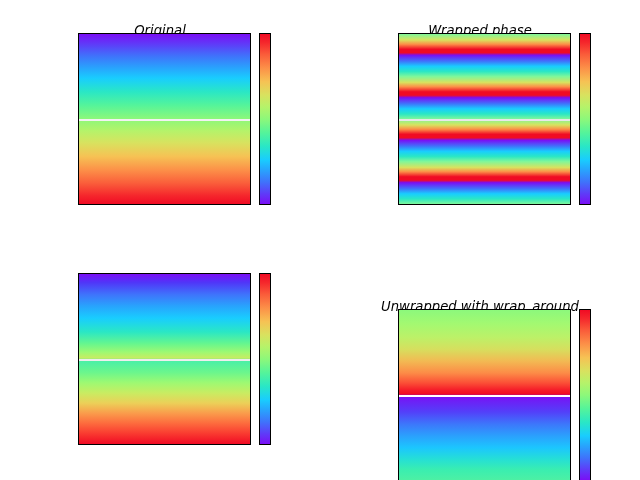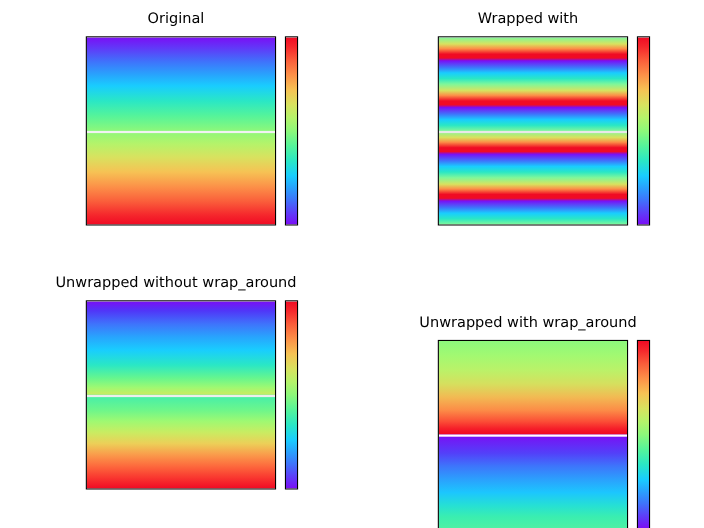--- a/index.html
+++ b/index.html
@@ -10,25 +10,26 @@
     overflow:hidden;
   }
   .figure{position:relative;width:640px;height:480px;}
 
   .panel{position:absolute;}
 
   .title{
     position:absolute;
     width:100%;
     text-align:center;
-    top:3px;
+    top:16px;
     font-size:13.2px;
     color:#000000;
     white-space:nowrap;
     line-height:1;
+    font-style:italic;
   }
 
   .axes{
     position:absolute;
     border:0.9px solid #000000;
     box-sizing:border-box;
     overflow:hidden;
     background:#ffffff;
   }
   .imgfill{position:absolute;left:0;top:0;width:100%;height:100%;}
@@ -104,21 +105,21 @@
       <div class="cbtick" style="top:20%"></div>
       <div class="cbtick" style="top:40%"></div>
       <div class="cbtick" style="top:60%"></div>
       <div class="cbtick" style="top:80%"></div>
       <div class="cbtick" style="top:100%"></div>
 
     </div>
   </div>
 
   <div class="panel" style="left:320px;top:8px;width:320px;height:232px;">
-    <div class="title">Wrapped with</div>
+    <div class="title">Wrapped phase</div>
 
     <div class="axes" style="left:78px;top:25px;width:173px;height:172px;">
       <div class="imgfill" style="background:linear-gradient(to bottom,
           #7ff79a 0%,
           #d8e25f 3.5%, #fc9048 6%, #f00b24 9%, #f00b24 11%,
           #7a0ff5 12.5%, #3f73fb 16%, #19cdfe 19%, #2ae7c5 22%,
           #7ff79a 25%,
           #d8e25f 28.5%, #fc9048 31%, #f00b24 34%, #f00b24 36%,
           #7a0ff5 37.5%, #3f73fb 41%, #19cdfe 44%, #2ae7c5 47%,
           #7ff79a 50%,
@@ -150,21 +151,20 @@
           #b5f36a 57%, #d8e25f 64%, #f6c254 72%, #fc9048 80%,
           #fa5c3a 88%, #f5272c 95%, #f00b24 100%);"></div>
       <div class="cbtick" style="top:18.2%"></div>
       <div class="cbtick" style="top:50%"></div>
       <div class="cbtick" style="top:81.8%"></div>
 
     </div>
   </div>
 
   <div class="panel" style="left:0;top:248px;width:320px;height:232px;">
-    <div class="title">Unwrapped without wrap_around</div>
 
     <div class="axes" style="left:78px;top:25px;width:173px;height:172px;">
       <div class="imgfill" style="background:linear-gradient(to bottom,
           #7a0ff5 0%, #5036f8 5%, #3f73fb 12%, #28a4fd 19%,
           #19cdfe 26%, #2ae7c5 34%, #66f68e 41%, #9ef972 46%,
           #c9ec62 49.5%,
           #4df0a4 50.5%, #4df0a4 52%, #6cf68c 58%,
           #9ef972 64%, #c9ec62 70%, #eccf58 76%, #fa9b4b 82%,
           #fd6a3d 88%, #f93930 94%, #f00b24 100%);"></div>
       <div style="position:absolute;left:0;top:50%;width:100%;height:2px;background:#eeeeee;"></div>

